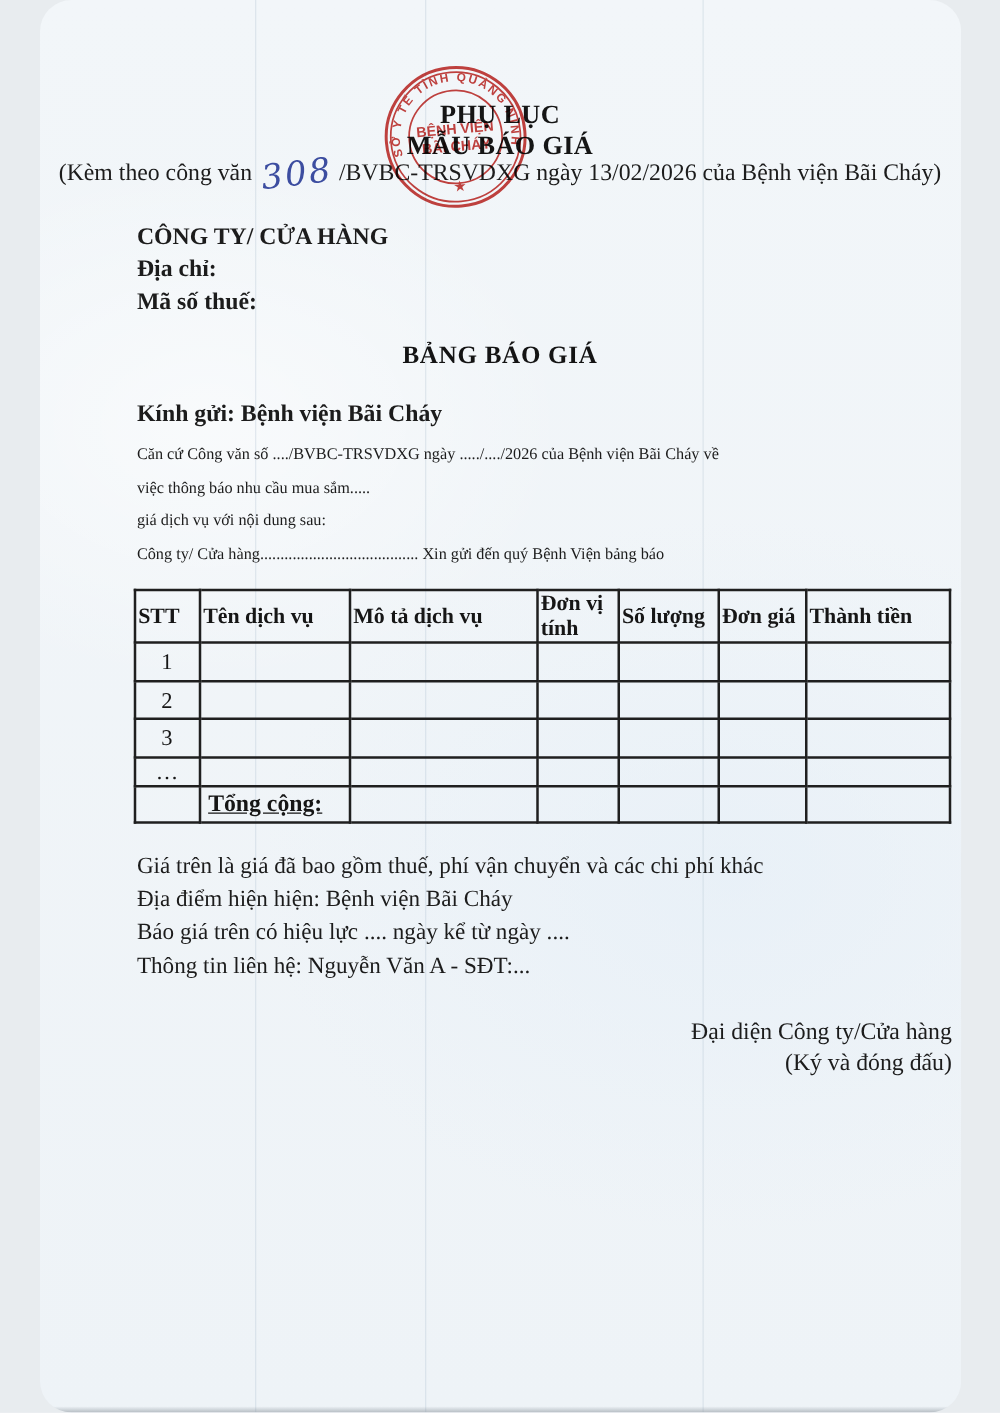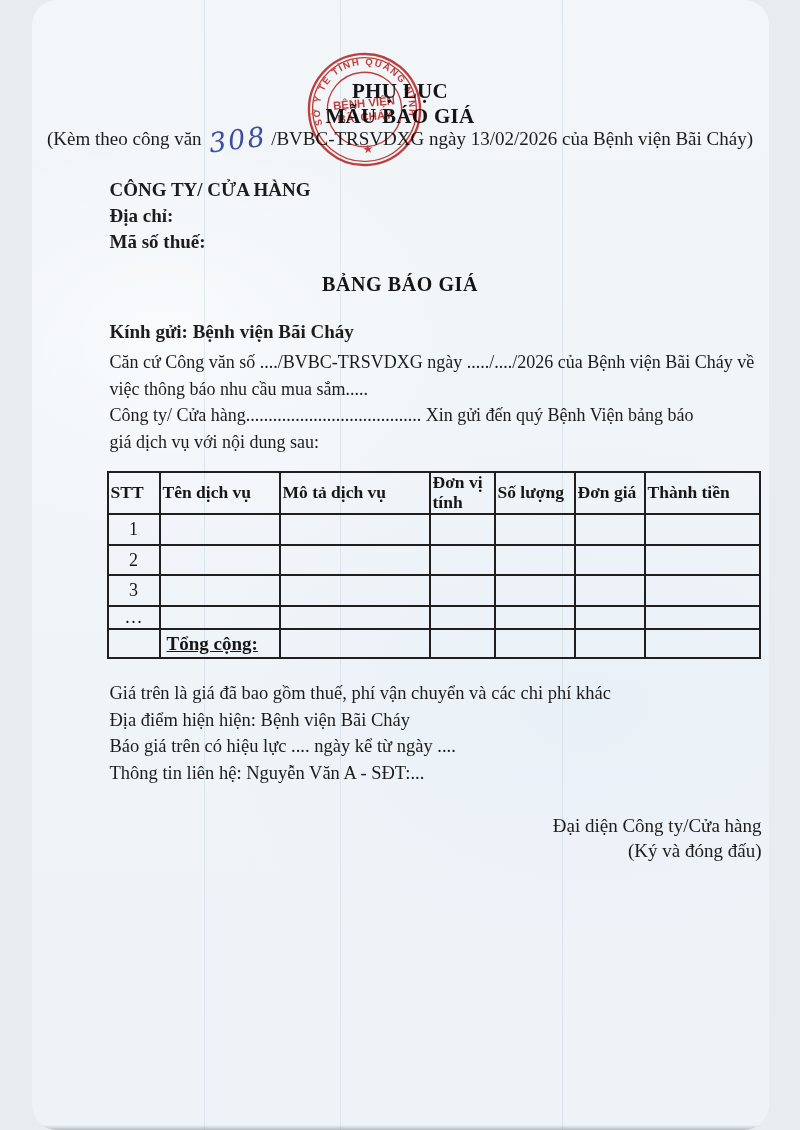--- a/index.html
+++ b/index.html
@@ -34,21 +34,21 @@
   .stamp text { font-family:"Liberation Sans","DejaVu Sans",sans-serif; }
 
   
   .company-block { position:absolute; left:78px; top:177px; font-weight:bold;
     font-size:19px; line-height:26px; white-space:nowrap; }
 
   
   .quote-heading { position:absolute; top:273px; left:0; width:100%; text-align:center;
     font-weight:bold; font-size:20px; letter-spacing:.6px; color:#141414; }
   .salutation { position:absolute; left:78px; top:321px; font-weight:bold; font-size:19px; white-space:nowrap; }
-  .para { position:absolute; left:78px; font-size:18px; line-height:27px; white-space:nowrap; }
+  .para { position:absolute; left:78px; font-size:13px; line-height:27px; white-space:nowrap; }
   .para-1 { top:349px; }
   .para-2 { top:402px; }
 
   
   .quote-table { position:absolute; left:75px; top:471px; width:652px;
     border-collapse:collapse; table-layout:fixed; font-size:18px; color:#161616; }
   .quote-table th, .quote-table td { border:2px solid #1f1f1f; padding:0; overflow:hidden; }
   .quote-table thead th { font-weight:bold; font-size:17.5px; height:40px;
     text-align:left; vertical-align:middle; line-height:1.12; padding:0 2px; }
   .quote-table td { text-align:center; vertical-align:middle; }
@@ -86,22 +86,22 @@
 
   <div class="quote-heading">BẢNG BÁO GIÁ</div>
   <div class="salutation">Kính gửi: Bệnh viện Bãi Cháy</div>
 
   <div class="para para-1">
     <div>Căn cứ Công văn số  ..../BVBC-TRSVDXG ngày ...../..../2026 của Bệnh viện Bãi Cháy về</div>
     <div>việc thông báo nhu cầu mua sắm.....</div>
   </div>
 
   <div class="para para-2">
+    <div>giá dịch vụ với nội dung sau:</div>
     <div>Công ty/ Cửa hàng....................................... Xin gửi đến quý Bệnh Viện bảng báo</div>
-    <div>giá dịch vụ với nội dung sau:</div>
   </div>
 
   <table class="quote-table">
     <colgroup>
       <col style="width:52px">
         <col style="width:120px">
         <col style="width:150px">
       <col style="width:65px">
         <col style="width:80px">
         <col style="width:70px">

